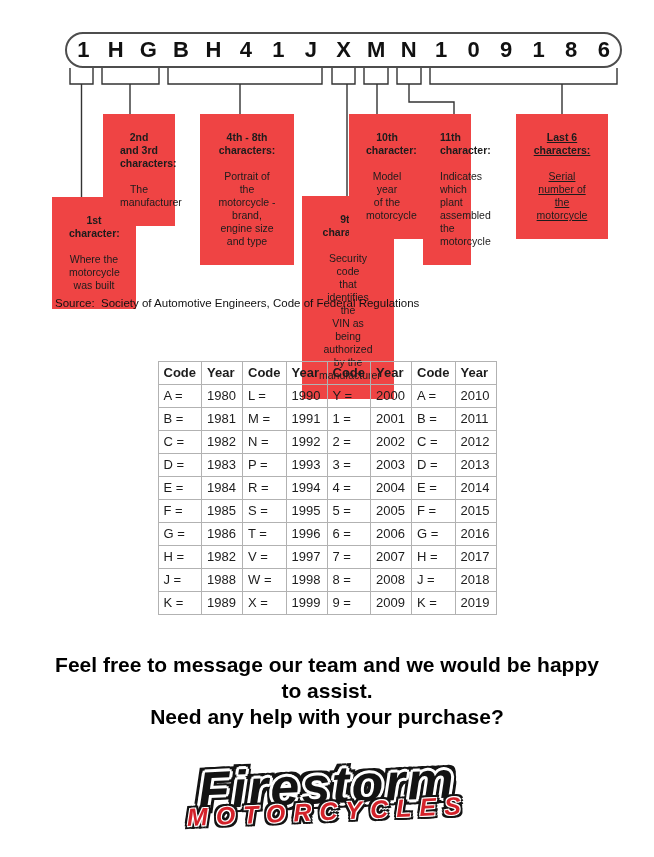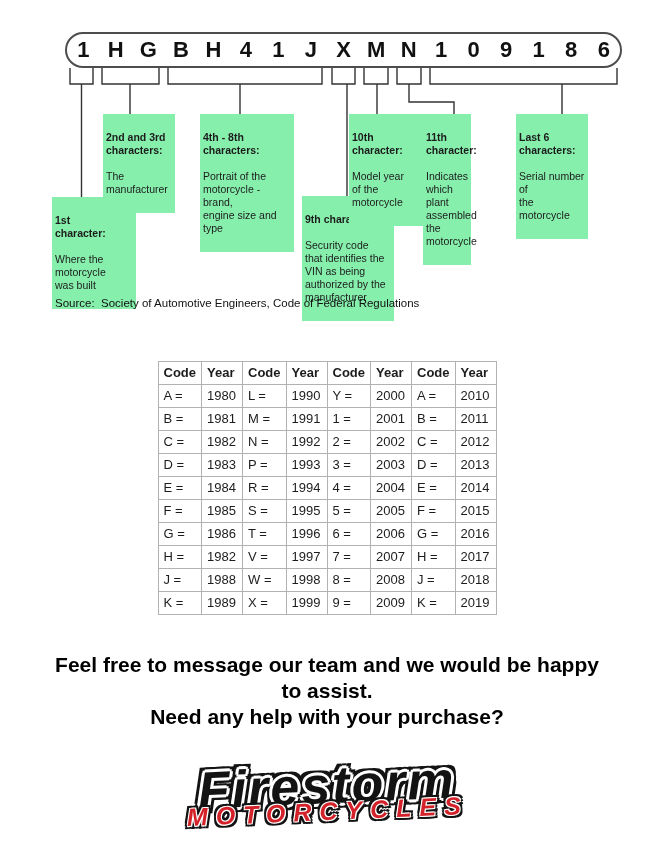--- a/index.html
+++ b/index.html
@@ -7,30 +7,30 @@
   .page{position:relative;width:654px;height:857px;background:#fff;}
 
   
   .diagram{position:absolute;left:0;top:0;width:654px;height:340px;}
   .vin-pill{position:absolute;left:65px;top:32px;width:557px;height:36px;box-sizing:border-box;
     border:2px solid #4d4d4d;border-radius:18px;display:flex;align-items:center;}
   .vin-char{flex:1;text-align:center;font-weight:bold;font-size:22px;line-height:32px;color:#111;}
   .connectors{position:absolute;left:0;top:0;width:654px;height:340px;}
   .connectors path{stroke:#333;stroke-width:1.4;fill:none;}
 
-  .vin-label{position:absolute;background:#86efac;padding:4px 3px;box-sizing:border-box;
-    font-size:10.5px;line-height:13px;text-align:left;white-space:pre-line;color:#1c1c1c;}
+  .vin-label{position:absolute;background:#ef4444;padding:4px 17px;box-sizing:border-box;
+    font-size:10.5px;line-height:13px;text-align:center;white-space:pre-line;color:#1c1c1c;}
   .vin-label .t{font-weight:bold;}
   .lbl-1st   {left:52px; top:197px;width:84px;}
   .lbl-2nd3rd{left:103px;top:114px;width:72px;}
   .lbl-4th8th{left:200px;top:114px;width:94px;}
   .lbl-9th   {left:302px;top:196px;width:92px;}
   .lbl-10th  {left:349px;top:114px;width:76px;}
   .lbl-11th  {left:423px;top:114px;width:48px;}
-  .lbl-last6 {left:516px;top:114px;width:72px;}
+  .lbl-last6 {left:516px;top:114px;width:92px;text-decoration:underline;}
 
   .source-note{position:absolute;left:55px;top:297px;font-size:11.5px;color:#111;white-space:pre;}
 
   
   .table-wrap{position:absolute;left:0;top:361px;width:654px;display:flex;justify-content:center;}
   table.codes{border-collapse:collapse;padding-left:35px;}
   table.codes th,table.codes td{border:1px solid #b2b2b2;font-size:13px;line-height:16px;
     padding:3px 5px;text-align:left;white-space:nowrap;}
   table.codes th{font-weight:bold;}
   table.codes td.code{min-width:26px;}

